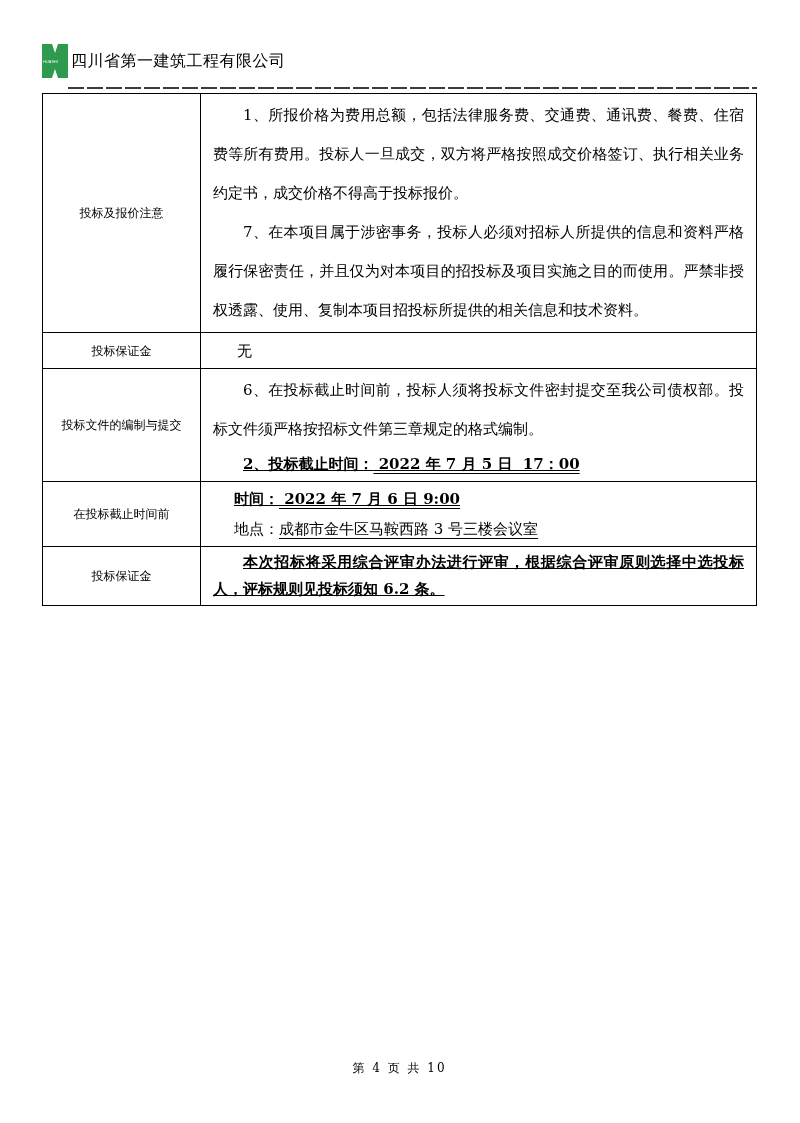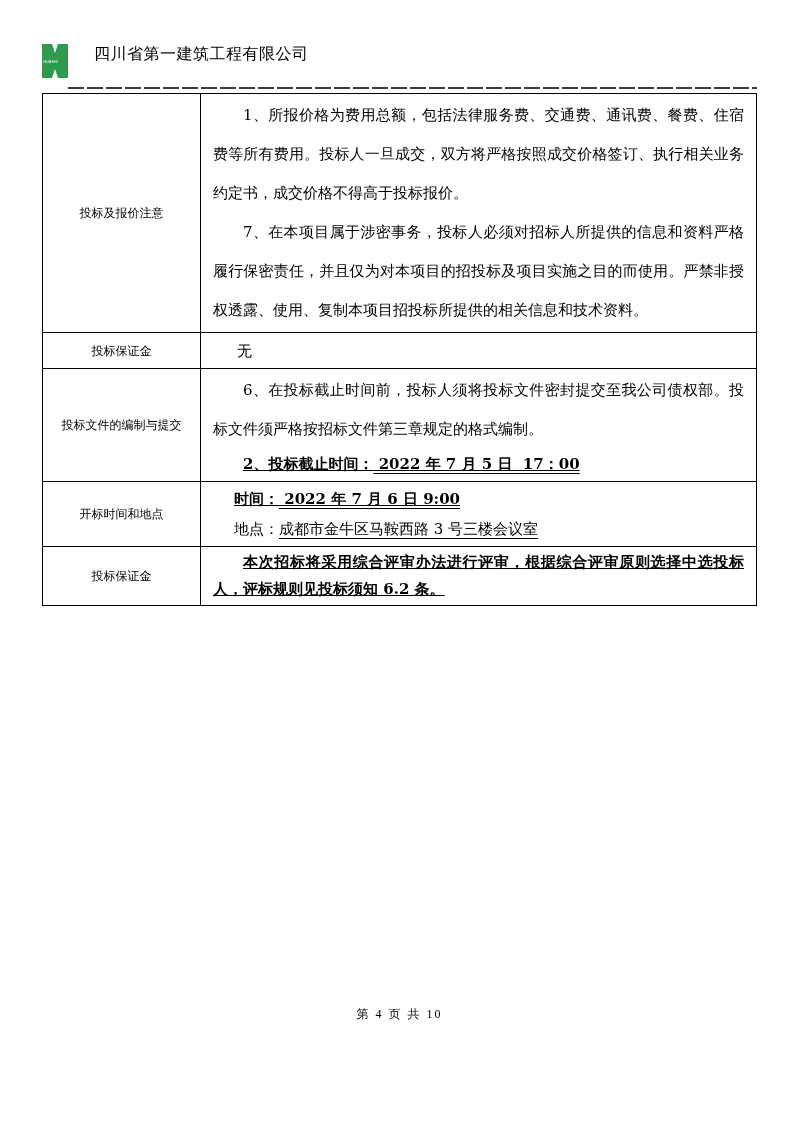--- a/index.html
+++ b/index.html
@@ -7,21 +7,21 @@
     width:800px; height:1123px;
     font-family:"DejaVu Serif","Liberation Serif",serif;
     color:#000;
     position:relative;
     overflow:hidden;
   }
   .page { position:absolute; inset:0; background:#fff; }
 
   
   .header { position:absolute; left:42px; top:44px; width:715px; }
-  .header-row { display:flex; align-items:flex-start;gap:23px; }
+  .header-row { display:flex; align-items:center; }
   .logo { width:26px; height:34px; flex:0 0 auto; margin-right:3px; }
   .company { font-size:16px; letter-spacing:0.5px; white-space:nowrap; }
   .docnum { margin-left:auto; font-size:16px; padding-right:22px; white-space:nowrap; }
   .header-rule {
     margin-top:9px; margin-left:26px; height:2px;
     background:repeating-linear-gradient(90deg,#3c3c3c 0 16px,transparent 16px 19px);
   }
 
   
   table.doc {
@@ -46,22 +46,22 @@
   .line { line-height:30px; white-space:pre-wrap; }
   .ind2 { padding-left:2em; }
   .ind14 { padding-left:1.4em; }
   .ind16 { padding-left:1.6em; }
   .b { font-weight:bold;text-decoration:underline; }
   .u { text-decoration:underline; text-underline-offset:4px; }
   .r5 p.para { line-height:27px; }
 
   
   .footer {
-    position:absolute; left:42px; top:1006px; width:715px;
-    text-align:center; font-size:12px; letter-spacing:2px;font-family:Liberation Serif, serif;
+    position:absolute; left:42px; top:1060px; width:715px;
+    text-align:center; font-size:12px; letter-spacing:2px;
   }
 </style>
 </head>
 <body>
 
 <div class="page">
 
   <div class="header">
     <div class="header-row">
       <svg class="logo" viewBox="0 0 26 34" aria-hidden="true">
@@ -92,21 +92,21 @@
 
     <tr class="r3">
       <td class="label">投标文件的编制与提交</td>
       <td class="content">
         <p class="para">6、在投标截止时间前，投标人须将投标文件密封提交至我公司债权部。投标文件须严格按招标文件第三章规定的格式编制。</p>
         <div class="line ind2 b"><span>2、投标截止时间：</span><span class="u"> 2022 年 7 月 5 日  17：00</span></div>
       </td>
     </tr>
 
     <tr class="r4">
-      <td class="label">开标时间和地点</td>
+      <td class="label">在投标截止时间前</td>
       <td class="content">
         <div class="line ind14 b"><span>时间：</span><span class="u"> 2022 年 7 月 6 日 9:00</span></div>
         <div class="line ind14"><span>地点：</span><span class="u">成都市金牛区马鞍西路 3 号三楼会议室</span></div>
       </td>
     </tr>
 
     <tr class="r5">
       <td class="label">投标保证金</td>
       <td class="content">
         <p class="para b">本次招标将采用综合评审办法进行评审，根据综合评审原则选择中选投标人，评标规则见投标须知 6.2 条。</p>

